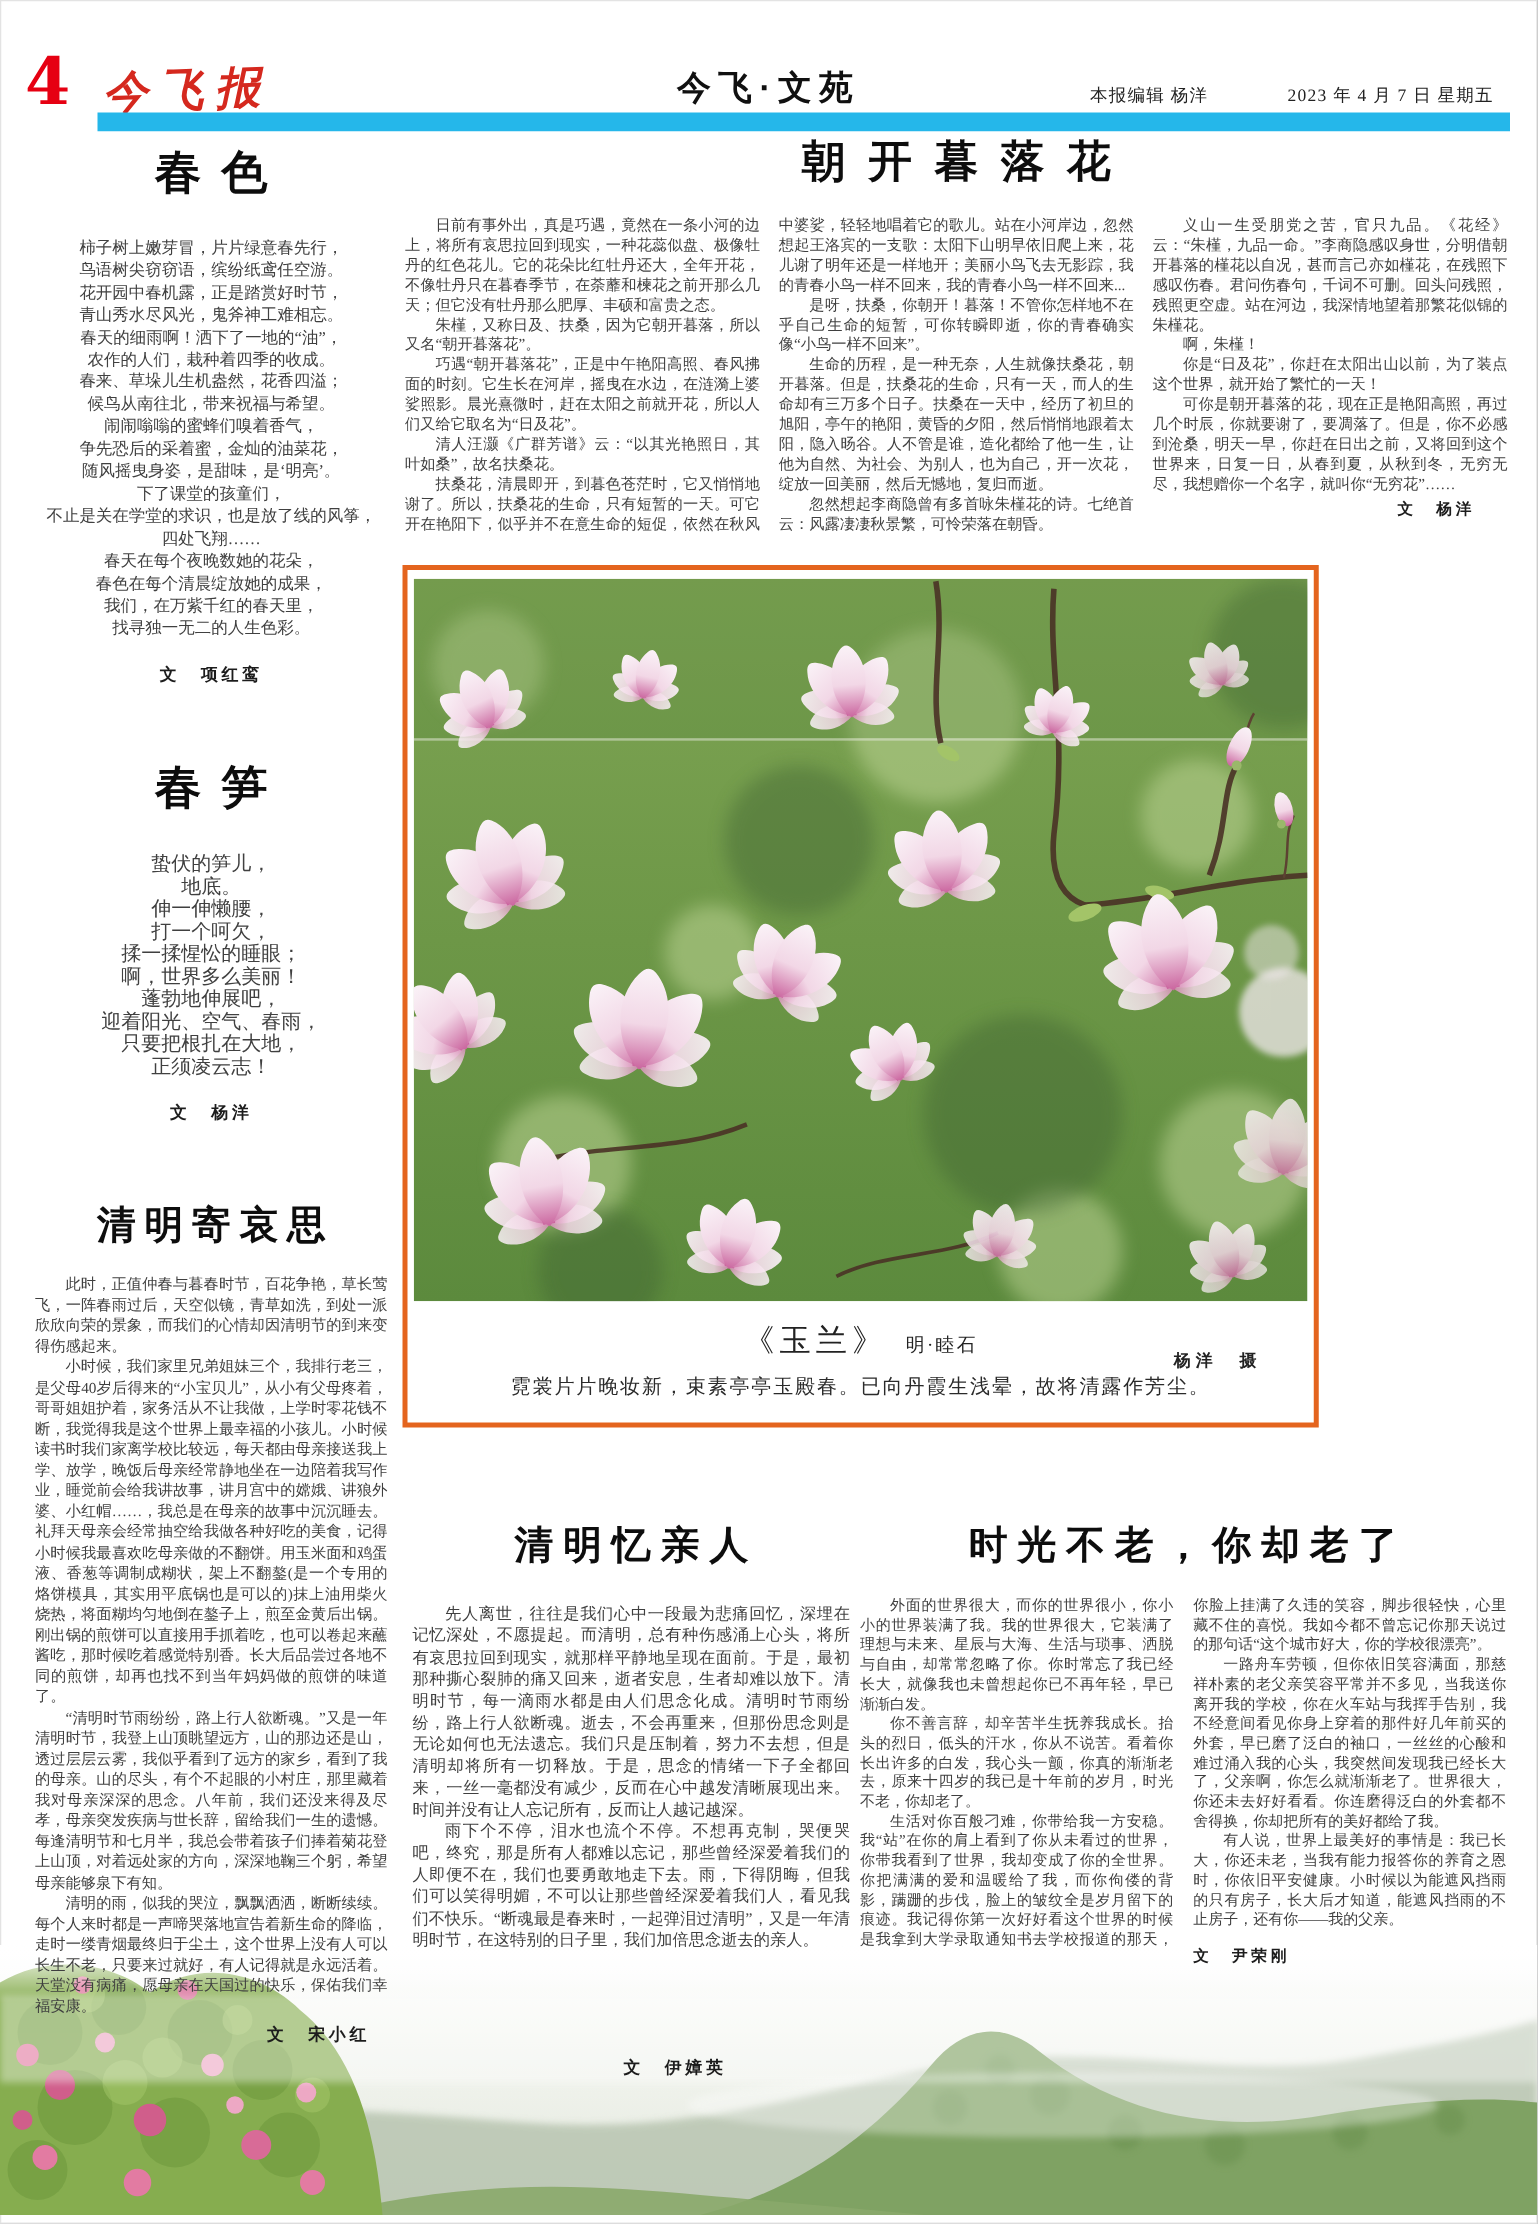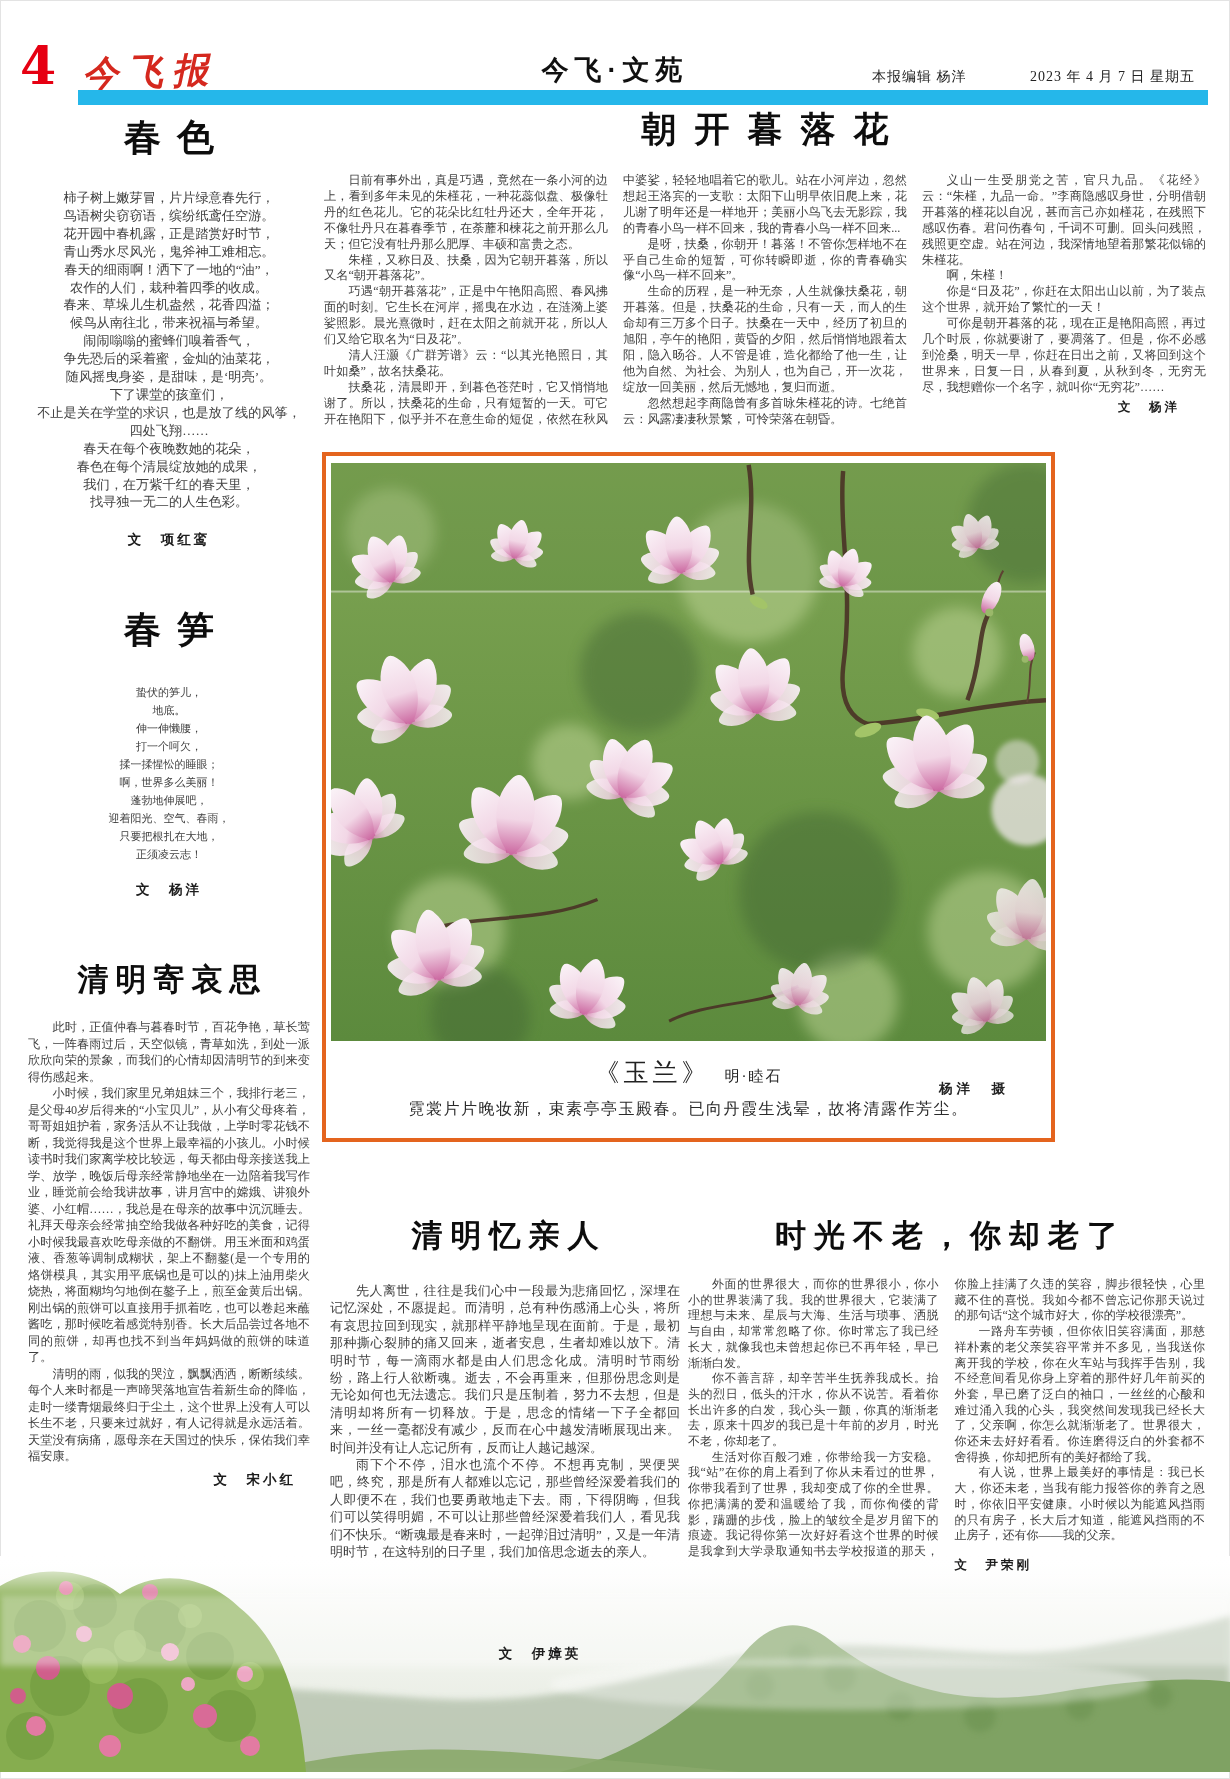--- a/index.html
+++ b/index.html
@@ -24,21 +24,21 @@
           text-align:center;margin:0;}
   .poem{text-align:center;color:#404040;}
   .author{font-weight:bold;color:#1c1c1c;font-size:13.5px;letter-spacing:3px;}
   .para{margin:0;text-indent:2em;text-align:justify;}
   
   .leftcol{position:absolute;left:28px;top:105px;width:282px;z-index:2;}
   .t-big{font-size:37px;letter-spacing:16px;text-indent:16px;margin-top:8px;}
   .poem1{margin-top:26px;font-size:13.2px;line-height:17.9px;}
   .auth-c{text-align:center;margin-top:20px;}
   .t-chunsun{margin-top:56px;}
-  .poem2{margin-top:28px;font-size:11px;line-height:18px;}
+  .poem2{margin-top:28px;font-size:16px;line-height:18px;}
   .auth-c2{text-align:center;margin-top:18px;}
   .t-jiaisi{font-size:31px;letter-spacing:7px;text-indent:7px;margin-top:60px;}
   .jiaisi-body{margin-top:18px;font-size:12.2px;line-height:16.5px;color:#3f3f3f;}
   .auth-r{text-align:right;padding-right:14px;margin-top:6px;}
   
   .zhaokai{position:absolute;left:324px;top:106px;width:882px;z-index:2;}
   .t-zhaokai{font-size:35px;letter-spacing:18px;text-indent:18px;}
   .cols3{margin-top:20px;height:266px;column-count:3;column-gap:15px;
          font-size:12.2px;line-height:15.9px;color:#3f3f3f;}
   .cols3 .author{display:block;text-align:right;padding-right:26px;margin-top:4px;font-size:12.5px;}
@@ -151,30 +151,31 @@
     <div class="author auth-c">文　项红鸾</div>
 
     <h1 class="atitle t-big t-chunsun">春笋</h1>
     <div class="poem poem2">蛰伏的笋儿，<br>地底。<br>伸一伸懒腰，<br>打一个呵欠，<br>揉一揉惺忪的睡眼；<br>啊，世界多么美丽！<br>蓬勃地伸展吧，<br>迎着阳光、空气、春雨，<br>只要把根扎在大地，<br>正须凌云志！</div>
     <div class="author auth-c2">文　杨洋</div>
 
     <h2 class="atitle t-jiaisi">清明寄哀思</h2>
     <div class="jiaisi-body">
         <p class="para">此时，正值仲春与暮春时节，百花争艳，草长莺飞，一阵春雨过后，天空似镜，青草如洗，到处一派欣欣向荣的景象，而我们的心情却因清明节的到来变得伤感起来。</p>
         <p class="para">小时候，我们家里兄弟姐妹三个，我排行老三，是父母40岁后得来的“小宝贝儿”，从小有父母疼着，哥哥姐姐护着，家务活从不让我做，上学时零花钱不断，我觉得我是这个世界上最幸福的小孩儿。小时候读书时我们家离学校比较远，每天都由母亲接送我上学、放学，晚饭后母亲经常静地坐在一边陪着我写作业，睡觉前会给我讲故事，讲月宫中的嫦娥、讲狼外婆、小红帽……，我总是在母亲的故事中沉沉睡去。礼拜天母亲会经常抽空给我做各种好吃的美食，记得小时候我最喜欢吃母亲做的不翻饼。用玉米面和鸡蛋液、香葱等调制成糊状，架上不翻鏊(是一个专用的烙饼模具，其实用平底锅也是可以的)抹上油用柴火烧热，将面糊均匀地倒在鏊子上，煎至金黄后出锅。刚出锅的煎饼可以直接用手抓着吃，也可以卷起来蘸酱吃，那时候吃着感觉特别香。长大后品尝过各地不同的煎饼，却再也找不到当年妈妈做的煎饼的味道了。</p>
+        <p class="para">“清明时节雨纷纷，路上行人欲断魂。”又是一年清明时节，我登上山顶眺望远方，山的那边还是山，透过层层云雾，我似乎看到了远方的家乡，看到了我的母亲。山的尽头，有个不起眼的小村庄，那里藏着我对母亲深深的思念。八年前，我们还没来得及尽孝，母亲突发疾病与世长辞，留给我们一生的遗憾。每逢清明节和七月半，我总会带着孩子们捧着菊花登上山顶，对着远处家的方向，深深地鞠三个躬，希望母亲能够泉下有知。</p>
         <p class="para">清明的雨，似我的哭泣，飘飘洒洒，断断续续。每个人来时都是一声啼哭落地宣告着新生命的降临，走时一缕青烟最终归于尘土，这个世界上没有人可以长生不老，只要来过就好，有人记得就是永远活着。天堂没有病痛，愿母亲在天国过的快乐，保佑我们幸福安康。</p>
       </div>
     <div class="author auth-r">文　宋小红</div>
   </section>
 
   <section class="zhaokai">
     <h1 class="atitle t-zhaokai">朝开暮落花</h1>
     <div class="cols3">
       <div>
-          <p class="para">日前有事外出，真是巧遇，竟然在一条小河的边上，看到多年未见的朱槿花，一种花蕊似盘、极像牡丹的红色花儿。它的花朵比红牡丹还大，全年开花，不像牡丹只在暮春季节，在荼蘼和楝花之前开那么几天；但它没有牡丹那么肥厚、丰硕和富贵之态。</p>
+          <p class="para">日前有事外出，真是巧遇，竟然在一条小河的边上，将所有哀思拉回到现实，一种花蕊似盘、极像牡丹的红色花儿。它的花朵比红牡丹还大，全年开花，不像牡丹只在暮春季节，在荼蘼和楝花之前开那么几天；但它没有牡丹那么肥厚、丰硕和富贵之态。</p>
           <p class="para">朱槿，又称日及、扶桑，因为它朝开暮落，所以又名“朝开暮落花”。</p>
           <p class="para">巧遇“朝开暮落花”，正是中午艳阳高照、春风拂面的时刻。它生长在河岸，摇曳在水边，在涟漪上婆娑照影。晨光熹微时，赶在太阳之前就开花，所以人们又给它取名为“日及花”。</p>
           <p class="para">清人汪灏《广群芳谱》云：“以其光艳照日，其叶如桑”，故名扶桑花。</p>
           <p class="para">扶桑花，清晨即开，到暮色苍茫时，它又悄悄地谢了。所以，扶桑花的生命，只有短暂的一天。可它开在艳阳下，似乎并不在意生命的短促，依然在秋风中婆娑，轻轻地唱着它的歌儿。站在小河岸边，忽然想起王洛宾的一支歌：太阳下山明早依旧爬上来，花儿谢了明年还是一样地开；美丽小鸟飞去无影踪，我的青春小鸟一样不回来，我的青春小鸟一样不回来...</p>
           <p class="para">是呀，扶桑，你朝开！暮落！不管你怎样地不在乎自己生命的短暂，可你转瞬即逝，你的青春确实像“小鸟一样不回来”。</p>
           <p class="para">生命的历程，是一种无奈，人生就像扶桑花，朝开暮落。但是，扶桑花的生命，只有一天，而人的生命却有三万多个日子。扶桑在一天中，经历了初旦的旭阳，亭午的艳阳，黄昏的夕阳，然后悄悄地跟着太阳，隐入旸谷。人不管是谁，造化都给了他一生，让他为自然、为社会、为别人，也为自己，开一次花，绽放一回美丽，然后无憾地，复归而逝。</p>
           <p class="para">忽然想起李商隐曾有多首咏朱槿花的诗。七绝首云：风露凄凄秋景繁，可怜荣落在朝昏。</p>
           <p class="para">义山一生受朋党之苦，官只九品。《花经》云：“朱槿，九品一命。”李商隐感叹身世，分明借朝开暮落的槿花以自况，甚而言己亦如槿花，在残照下感叹伤春。君问伤春句，千词不可删。回头问残照，残照更空虚。站在河边，我深情地望着那繁花似锦的朱槿花。</p>
           <p class="para">啊，朱槿！</p>
           <p class="para">你是“日及花”，你赶在太阳出山以前，为了装点这个世界，就开始了繁忙的一天！</p>

